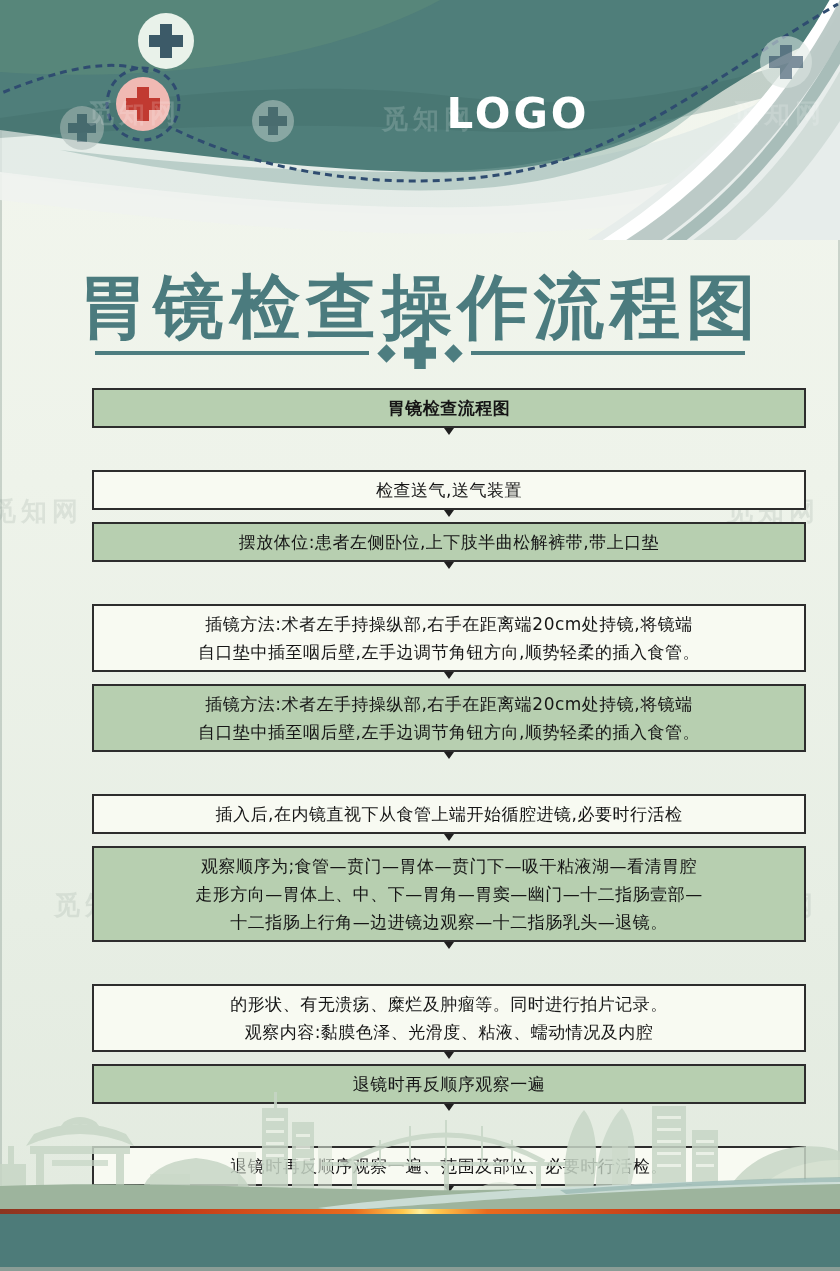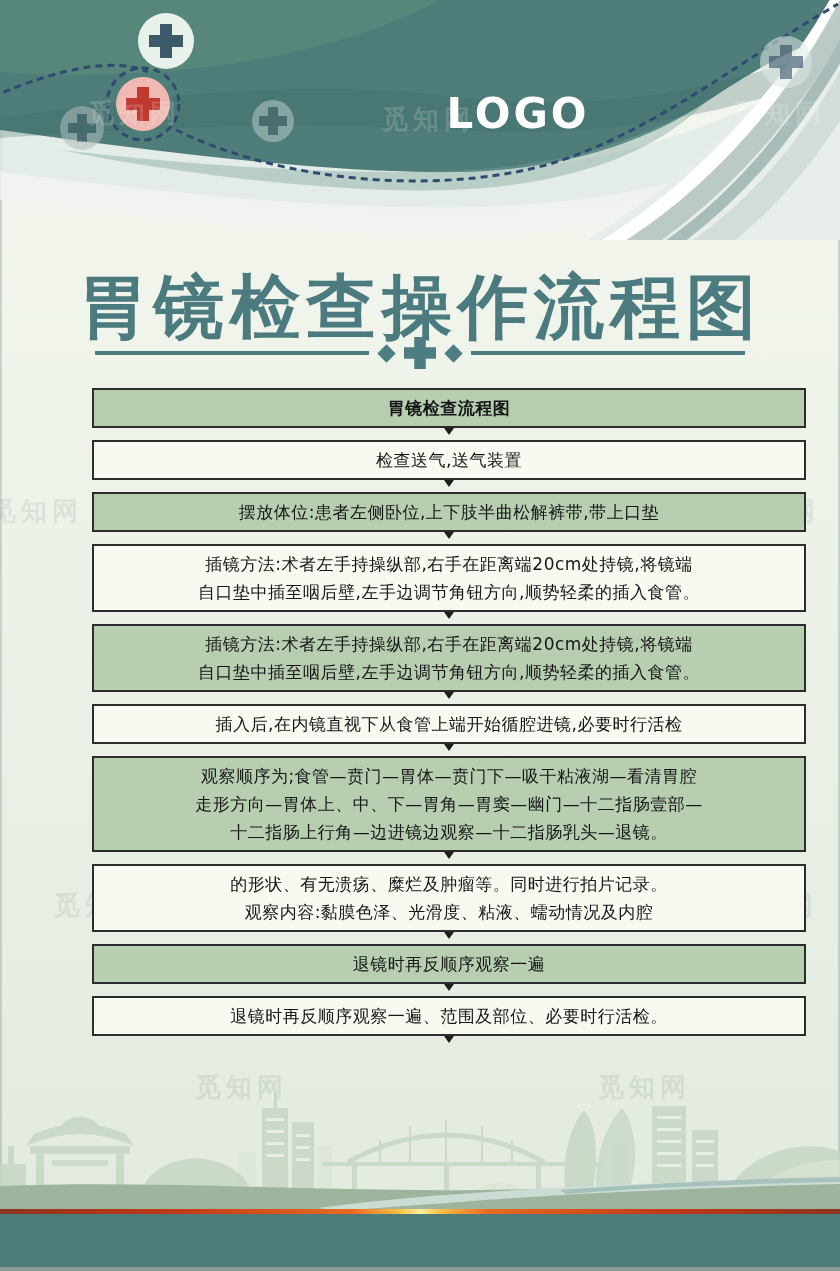--- a/index.html
+++ b/index.html
@@ -30,21 +30,21 @@
   .flow{
     position:absolute; top:388px; left:92px; width:714px;
     display:flex; flex-direction:column;
   }
   .step{
     box-sizing:border-box; width:100%; border:2px solid #2d2d2d;
     padding:4px 16px; display:flex; flex-direction:column;
     align-items:center; justify-content:center;
   }
   .step.green{background:#b7cfb0;}
-  .step.white{background:#f8faf2;}
+  .step.white{background:#f8faf2;margin-top:30px;}
   .step .line{
     font-size:17px; line-height:28px; color:#161616; text-align:center;
     letter-spacing:.5px;
   }
   .step.bold .line{font-weight:700;}
   .arrow{height:12px; display:flex; flex-direction:column; align-items:center; flex:0 0 auto;}
   .arrow .stem{width:2px; flex:1; background:#1f1f1f;}
   .arrow .head{width:0; height:0; border:5px solid transparent; border-top:7px solid #1f1f1f; margin-top:-1px;}
   .wm{position:absolute; font-size:26px; letter-spacing:5px; font-weight:700; pointer-events:none; white-space:nowrap;font-family:Liberation Mono, monospace;}
   .wm-light{color:rgba(255,255,255,.17);}

